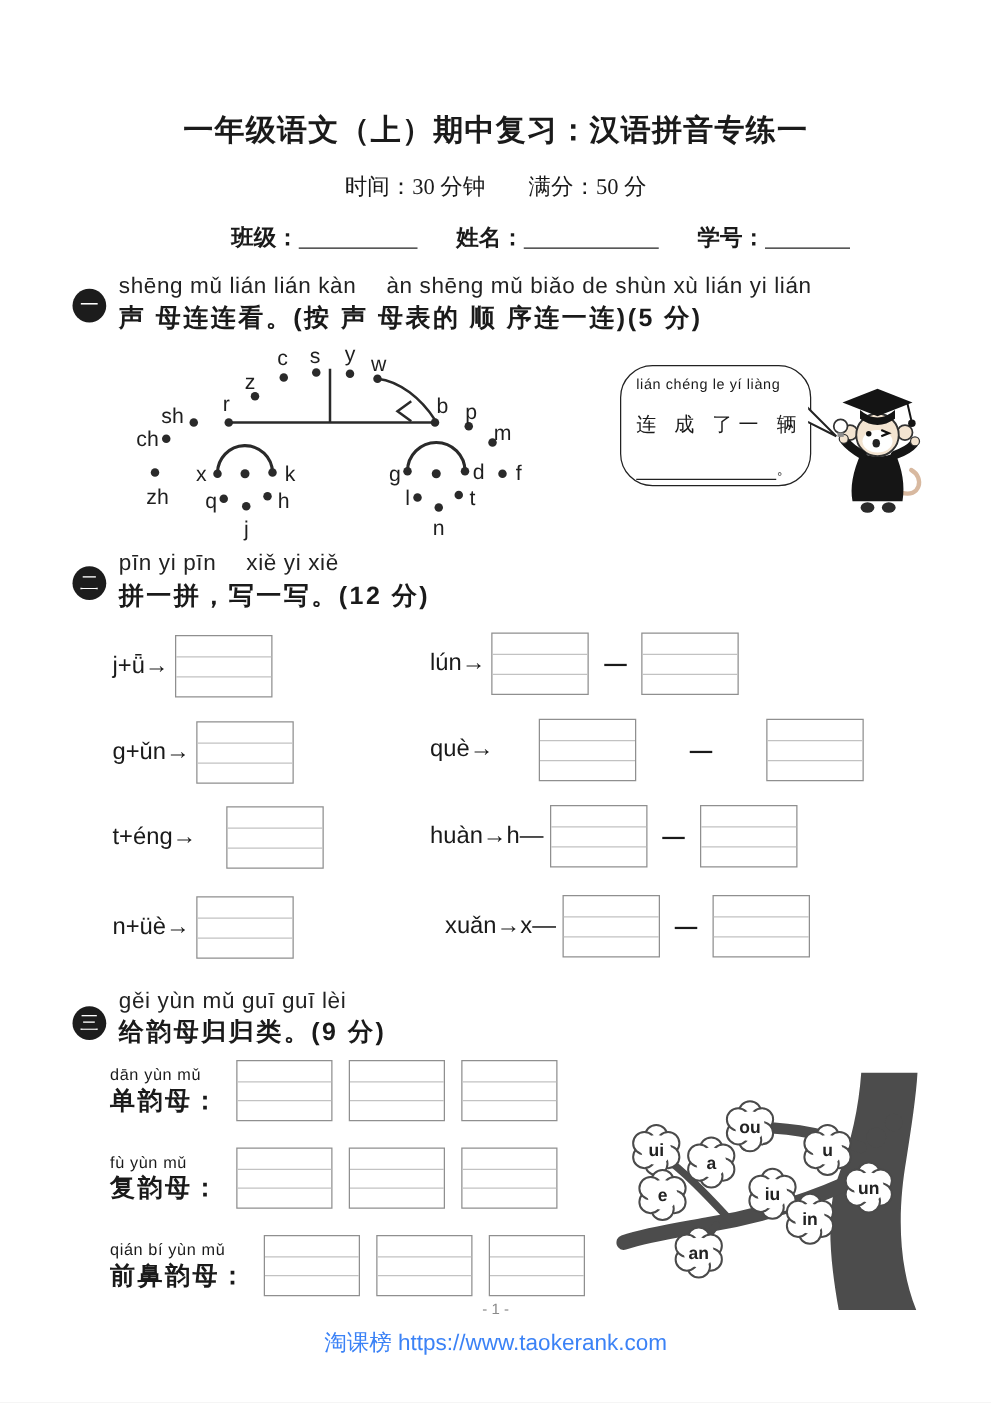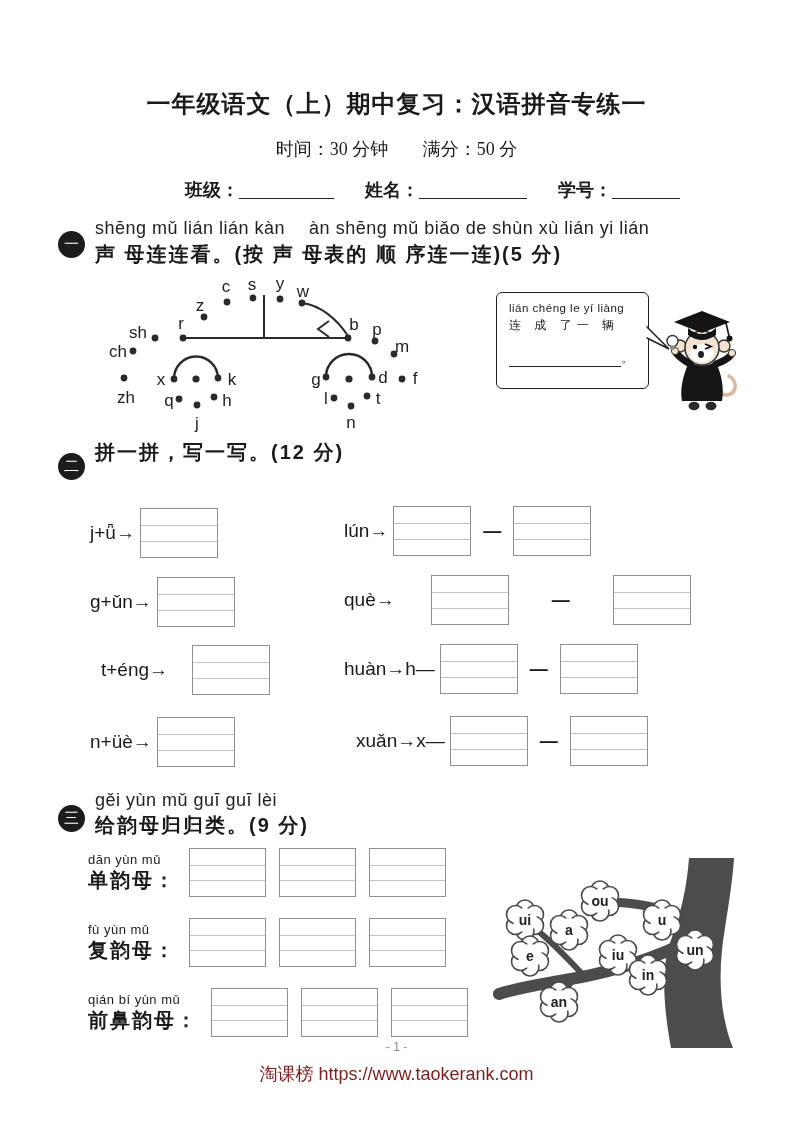--- a/index.html
+++ b/index.html
@@ -20,23 +20,23 @@
   .badge{width:27px;height:27px;border-radius:50%;background:#1c1c1c;color:#fff;
          display:flex;align-items:center;justify-content:center;font-size:15px;
          flex:none;margin-top:15px;}
   .sec .pinyin{font-size:18px;letter-spacing:.5px;color:#222;}
   .sec .hanzi{font-size:20px;font-weight:bold;letter-spacing:2px;margin-top:1px;}
 
   .diagram{position:absolute;left:80px;top:272px;}
   .diagram text{font-size:17px;fill:#1f1f1f;}
 
   .bubble{position:absolute;left:496px;top:292px;width:153px;height:97px;background:#fff;
-          border:1.6px solid #222;border-radius:6px;box-sizing:border-box;padding:9px 10px 0 12px;}
+          border:1.6px solid #222;border-radius:26px;box-sizing:border-box;padding:9px 10px 0 12px;}
   .bubble .bp{font-size:11.5px;letter-spacing:.5px;}
-  .bubble .bh{font-size:12px;letter-spacing:5px;margin-top:3px;white-space:nowrap;}
+  .bubble .bh{font-size:16px;letter-spacing:5px;margin-top:16px;white-space:nowrap;}
   .bubble .bl{margin-top:15px;font-size:13px;display:flex;align-items:flex-end;}
   .answer-line{display:inline-block;width:112px;border-bottom:1.5px solid #222;height:14px;}
   .bubble-tail{position:absolute;left:644px;top:324px;}
   .monkey{position:absolute;left:664px;top:306px;}
 
   .p-row{position:absolute;display:flex;align-items:center;gap:5px;font-size:19px;white-space:nowrap;}
   .grid4{position:relative;background:#fff;border:1.3px solid #8f8f8f;box-sizing:border-box;flex:none;}
   .g2{width:78px;height:50px;}
   .g3{width:77px;height:49px;}
   .grid4 .l{position:absolute;left:0;right:0;height:1px;background:#c2c2c2;}
@@ -47,21 +47,21 @@
   .yun-label{flex:none;}
   .yun-label .yp{font-size:13px;letter-spacing:.5px;}
   .yun-label .yh{font-size:20px;font-weight:600;letter-spacing:2px;}
 
   .tree{position:absolute;left:493px;top:858px;}
   .tree text{font-size:14px;font-weight:600;fill:#222;font-family:"Liberation Sans",sans-serif;}
 
   .page-num{position:absolute;top:1040px;left:0;width:100%;text-align:center;
             font-size:12px;color:#8a8a8a;}
   .watermark{position:absolute;top:1062px;left:0;width:100%;text-align:center;
-             font-size:18px;color:#7f1d1d;}
+             font-size:18px;color:#3b82f6;}
 </style>
 </head>
 <body>
 
 <div class="page">
 
   <h1 class="title">一年级语文（上）期中复习：汉语拼音专练一</h1>
 
   <div class="meta">
     <span>时间：30 分钟</span>
@@ -178,39 +178,40 @@
     <circle cx="68" cy="47" r="3.6" fill="#f3e4d1" stroke="#333" stroke-width="1"></circle>
     <circle cx="8.5" cy="35" r="5.5" fill="#ffffff" stroke="#333" stroke-width="1.4"></circle>
     <rect x="6" y="40" width="5" height="3.5" fill="#8c8c8c"></rect>
     <ellipse cx="30" cy="100" rx="5.5" ry="4.2" fill="#2a2a2a"></ellipse>
     <ellipse cx="47" cy="100" rx="5.5" ry="4.2" fill="#2a2a2a"></ellipse>
   </svg>
 
   <div class="sec" style="top:438px;">
     <span class="badge">二</span>
     <div>
+      <div class="pinyin">pīn yi pīn　 xiě yi xiě</div>
       <div class="hanzi">拼一拼，写一写。(12 分)</div>
     </div>
   </div>
 
   <div class="p-row" style="left:90px;top:508px;">
     <span>j+ǖ→</span>
     <div class="grid4 g2">
         <i class="l l1"></i>
         <i class="l l2"></i>
       </div>
   </div>
   <div class="p-row" style="left:90px;top:577px;">
     <span>g+ǔn→</span>
     <div class="grid4 g2">
         <i class="l l1"></i>
         <i class="l l2"></i>
       </div>
   </div>
-  <div class="p-row" style="left:101px;top:645px;gap:24px;">
+  <div class="p-row" style="left:90px;top:645px;gap:24px;">
     <span>t+éng→</span>
     <div class="grid4 g2">
         <i class="l l1"></i>
         <i class="l l2"></i>
       </div>
   </div>
   <div class="p-row" style="left:90px;top:717px;">
     <span>n+üè→</span>
     <div class="grid4 g2">
         <i class="l l1"></i>

